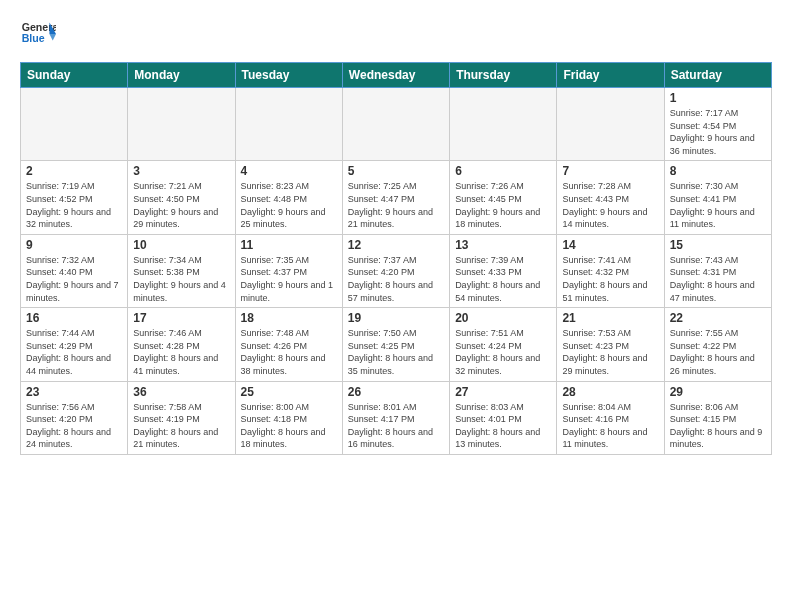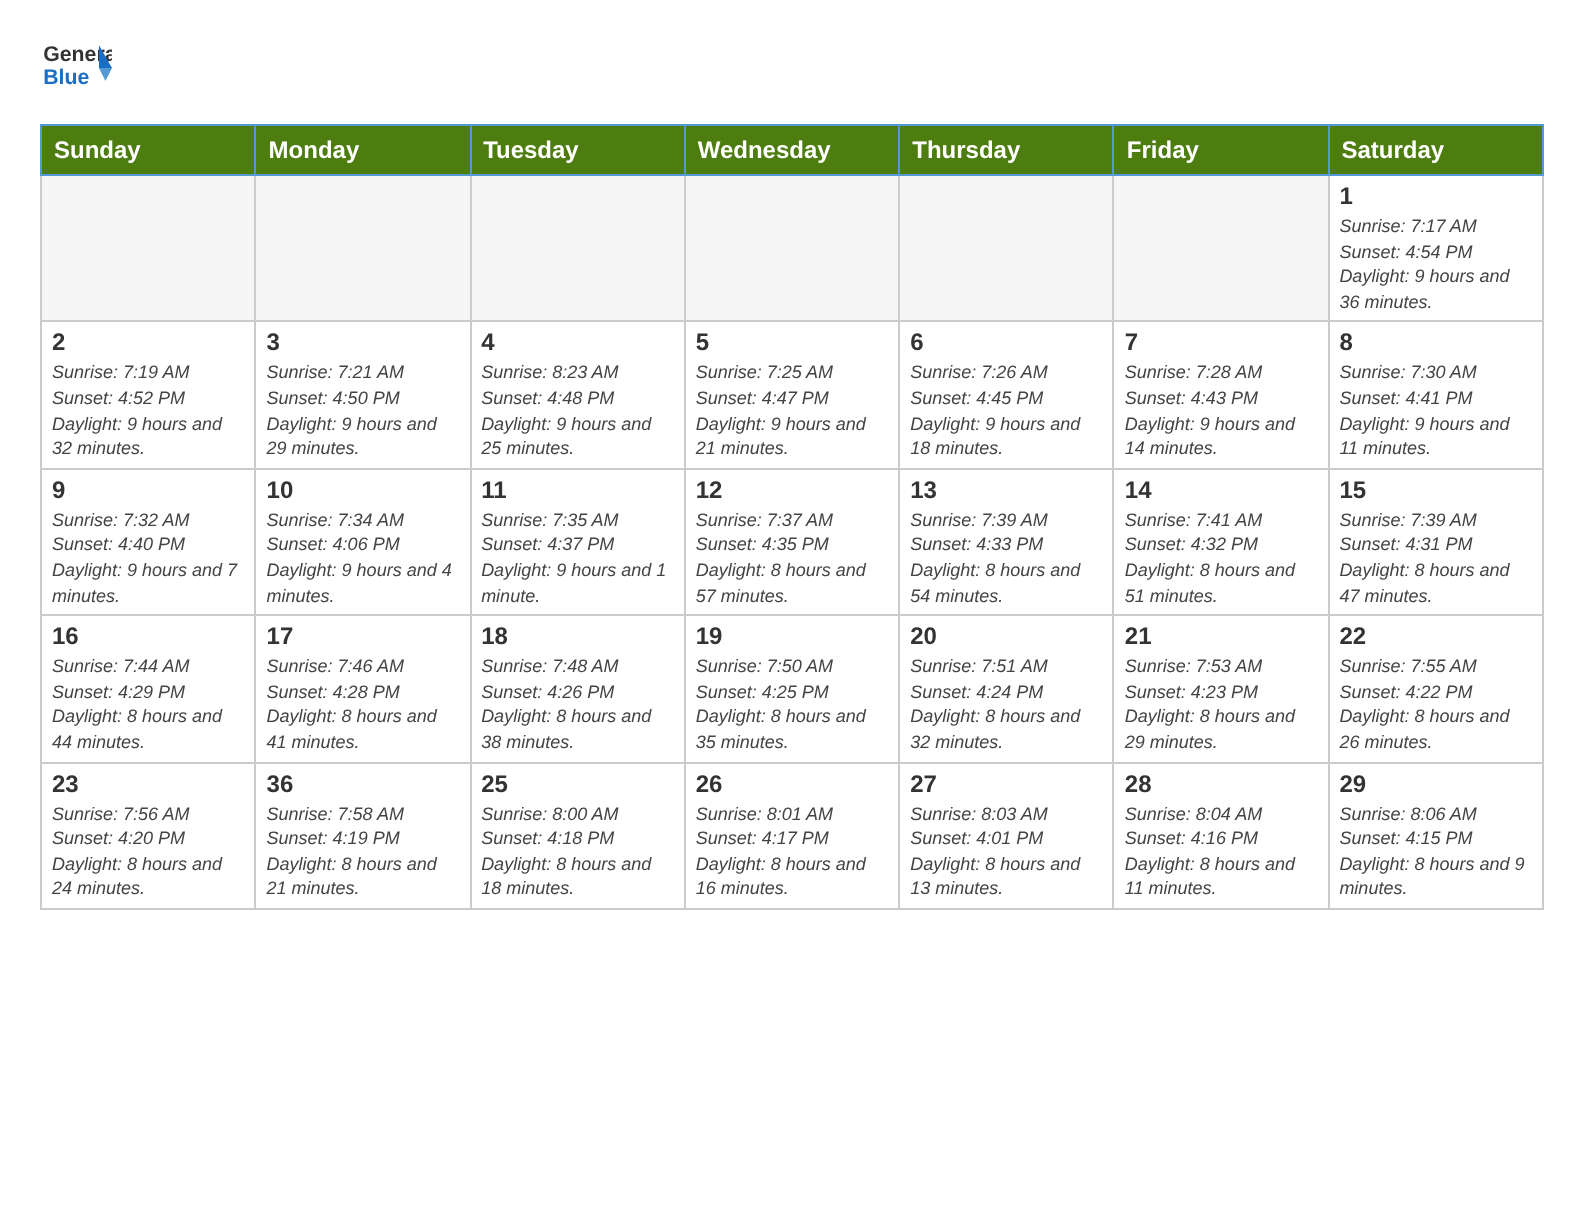--- a/index.html
+++ b/index.html
@@ -42,21 +42,21 @@
     .location {
       font-size: 14px;
       color: #555;
     }
     .calendar {
       width: 100%;
       border-collapse: collapse;
       border: 1px solid #ccc;
     }
     .calendar th {
-      background-color: #4d7c0f;
+      background-color: #0f766e;
       color: #fff;
       font-size: 12px;
       font-weight: bold;
       padding: 5px 6px;
       text-align: left;
       border: 1px solid #5599d4;
     }
     .calendar td {
       vertical-align: top;
       border: 1px solid #ccc;
@@ -74,21 +74,20 @@
       font-size: 12px;
       font-weight: bold;
       color: #333;
       display: block;
       margin-bottom: 2px;
     }
     .day-info {
       font-size: 9px;
       color: #444;
       line-height: 1.4;
-      font-style: italic;
     }
   </style>
 </head>
 <body>
 
 <div class="page">
   <div class="header">
     <div class="logo">
       <svg class="logo-icon" viewBox="0 0 44 44" xmlns="http://www.w3.org/2000/svg">
         <text x="2" y="18" font-size="13" font-weight="bold" fill="#333" font-family="Arial">General</text>
@@ -177,50 +176,50 @@
         <tr>
           <td>
             <span class="day-number">9</span>
             <div class="day-info">Sunrise: 7:32 AM
 Sunset: 4:40 PM
 Daylight: 9 hours and 7 minutes.</div>
           </td>
           <td>
             <span class="day-number">10</span>
             <div class="day-info">Sunrise: 7:34 AM
-Sunset: 4:06 PM
+Sunset: 5:38 PM
 Daylight: 9 hours and 4 minutes.</div>
           </td>
           <td>
             <span class="day-number">11</span>
             <div class="day-info">Sunrise: 7:35 AM
 Sunset: 4:37 PM
 Daylight: 9 hours and 1 minute.</div>
           </td>
           <td>
             <span class="day-number">12</span>
             <div class="day-info">Sunrise: 7:37 AM
-Sunset: 4:35 PM
+Sunset: 4:20 PM
 Daylight: 8 hours and 57 minutes.</div>
           </td>
           <td>
             <span class="day-number">13</span>
             <div class="day-info">Sunrise: 7:39 AM
 Sunset: 4:33 PM
 Daylight: 8 hours and 54 minutes.</div>
           </td>
           <td>
             <span class="day-number">14</span>
             <div class="day-info">Sunrise: 7:41 AM
 Sunset: 4:32 PM
 Daylight: 8 hours and 51 minutes.</div>
           </td>
           <td>
             <span class="day-number">15</span>
-            <div class="day-info">Sunrise: 7:39 AM
+            <div class="day-info">Sunrise: 7:43 AM
 Sunset: 4:31 PM
 Daylight: 8 hours and 47 minutes.</div>
           </td>
         </tr>
         <tr>
           <td>
             <span class="day-number">16</span>
             <div class="day-info">Sunrise: 7:44 AM
 Sunset: 4:29 PM
 Daylight: 8 hours and 44 minutes.</div>

